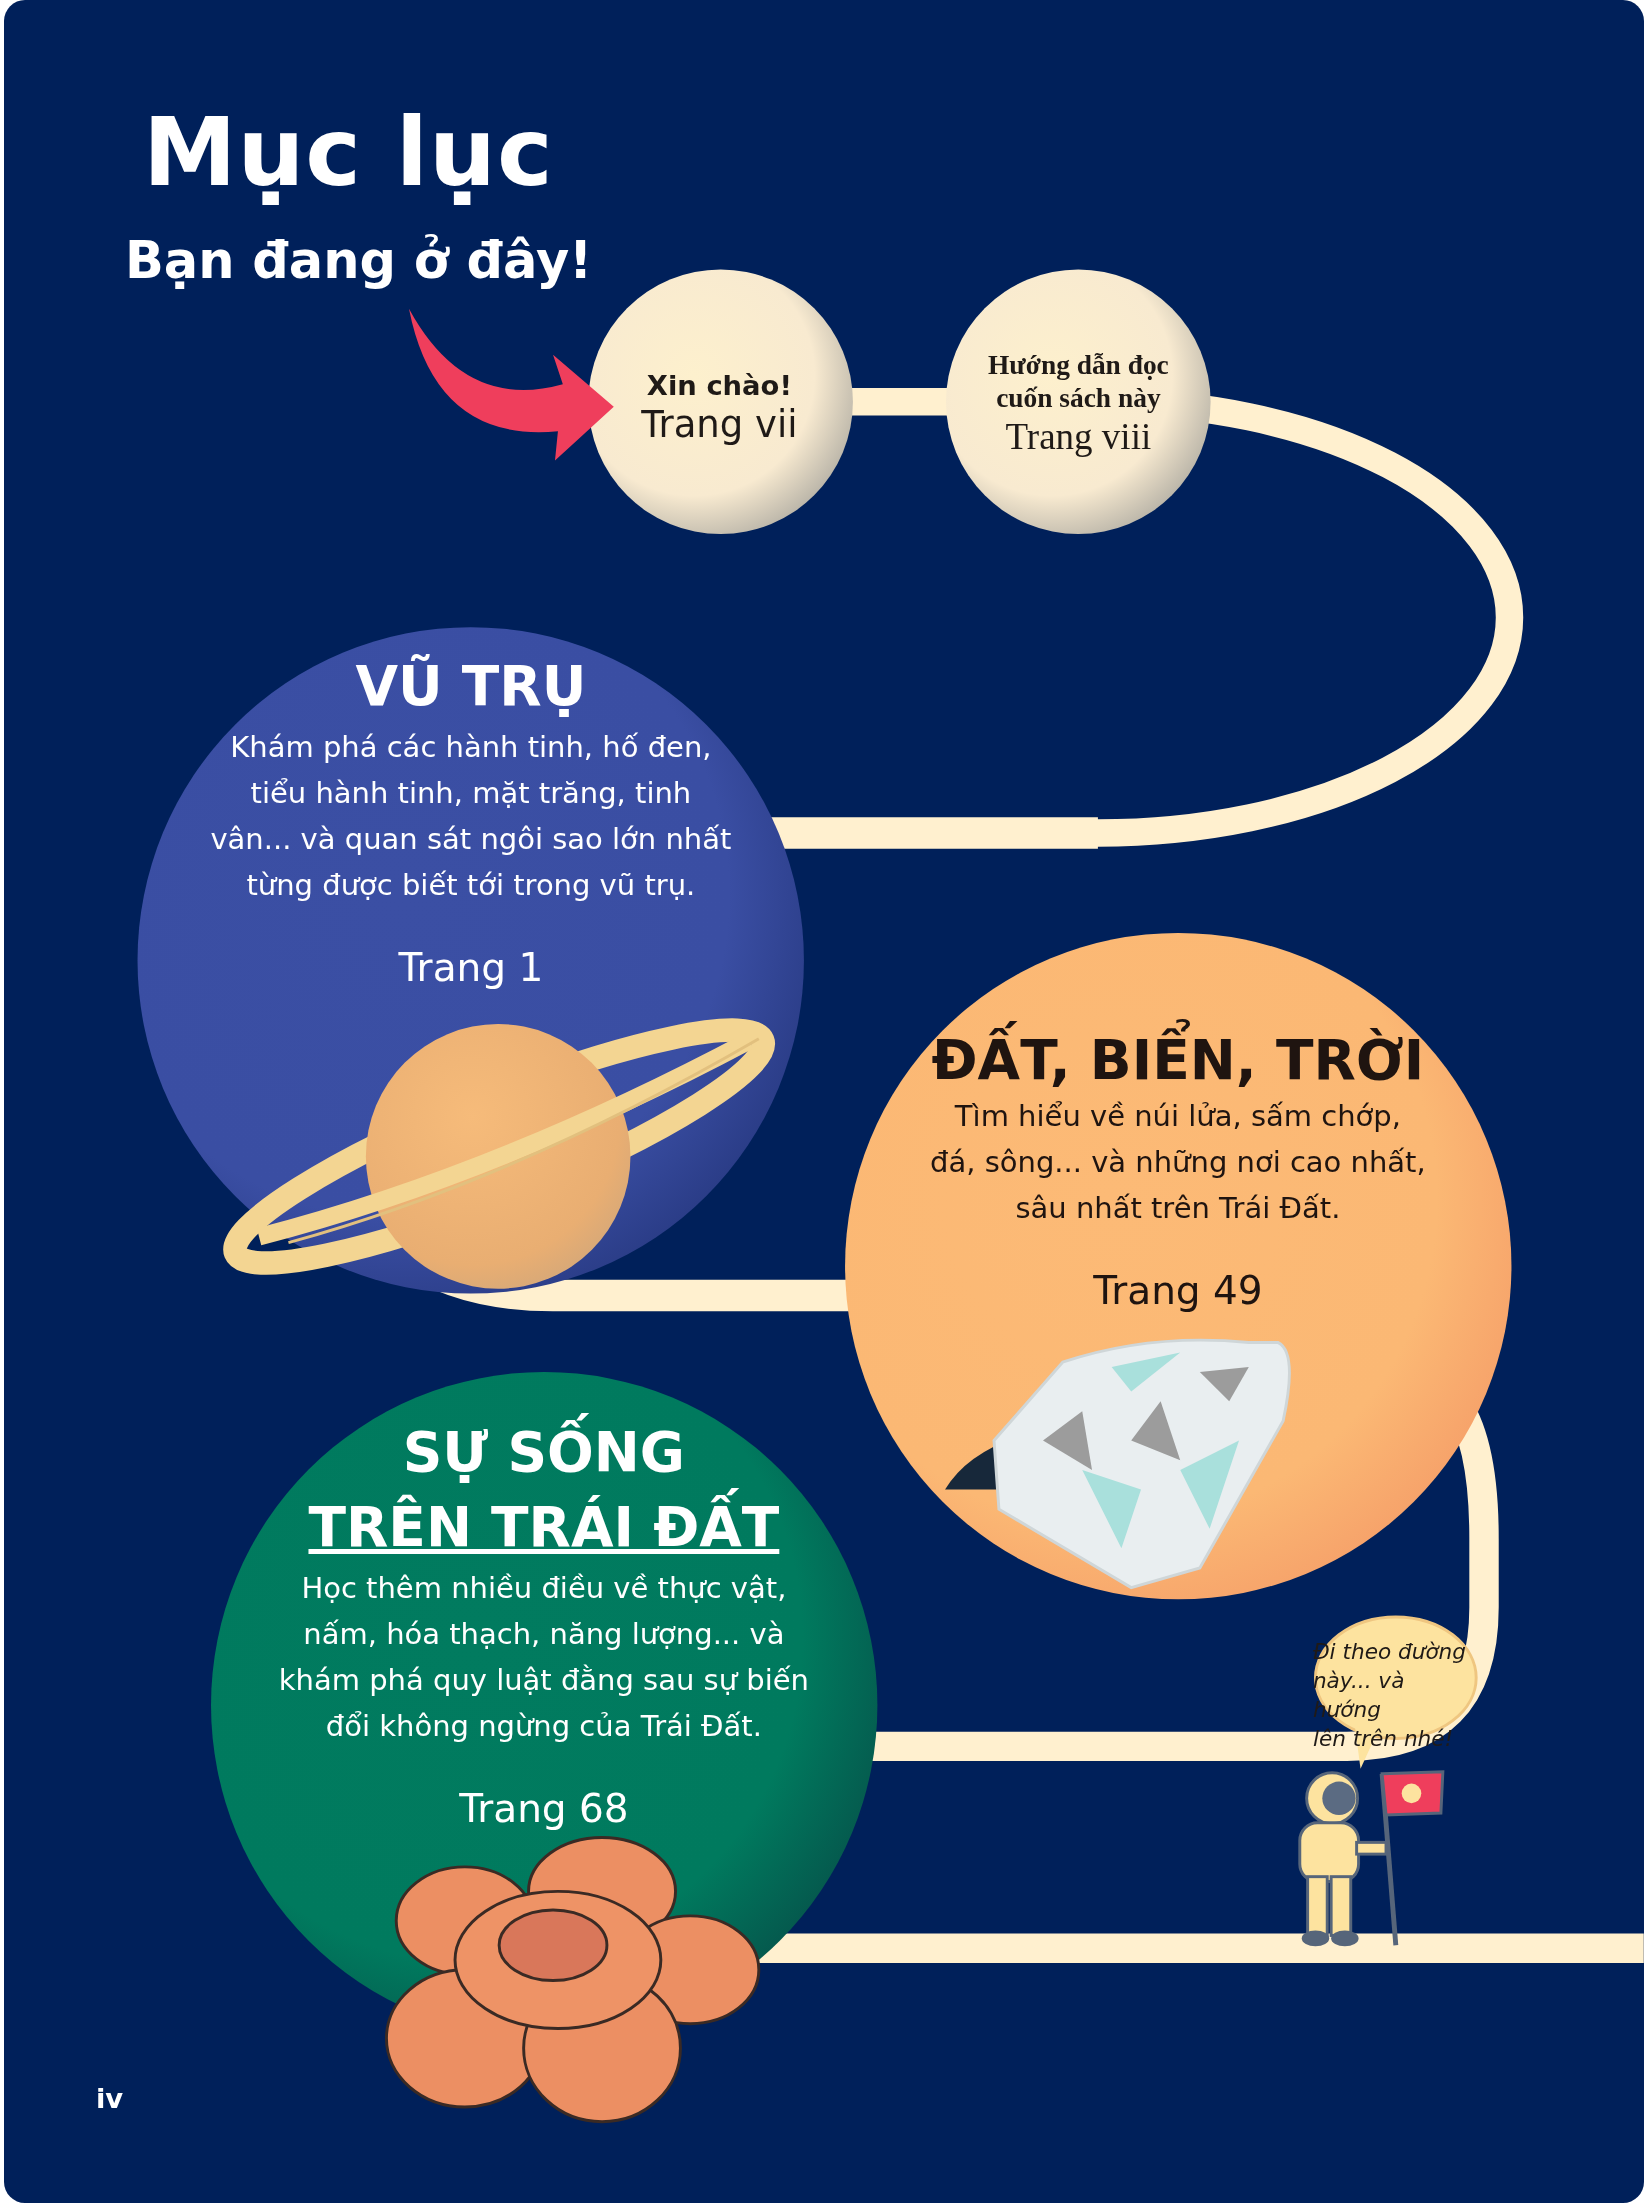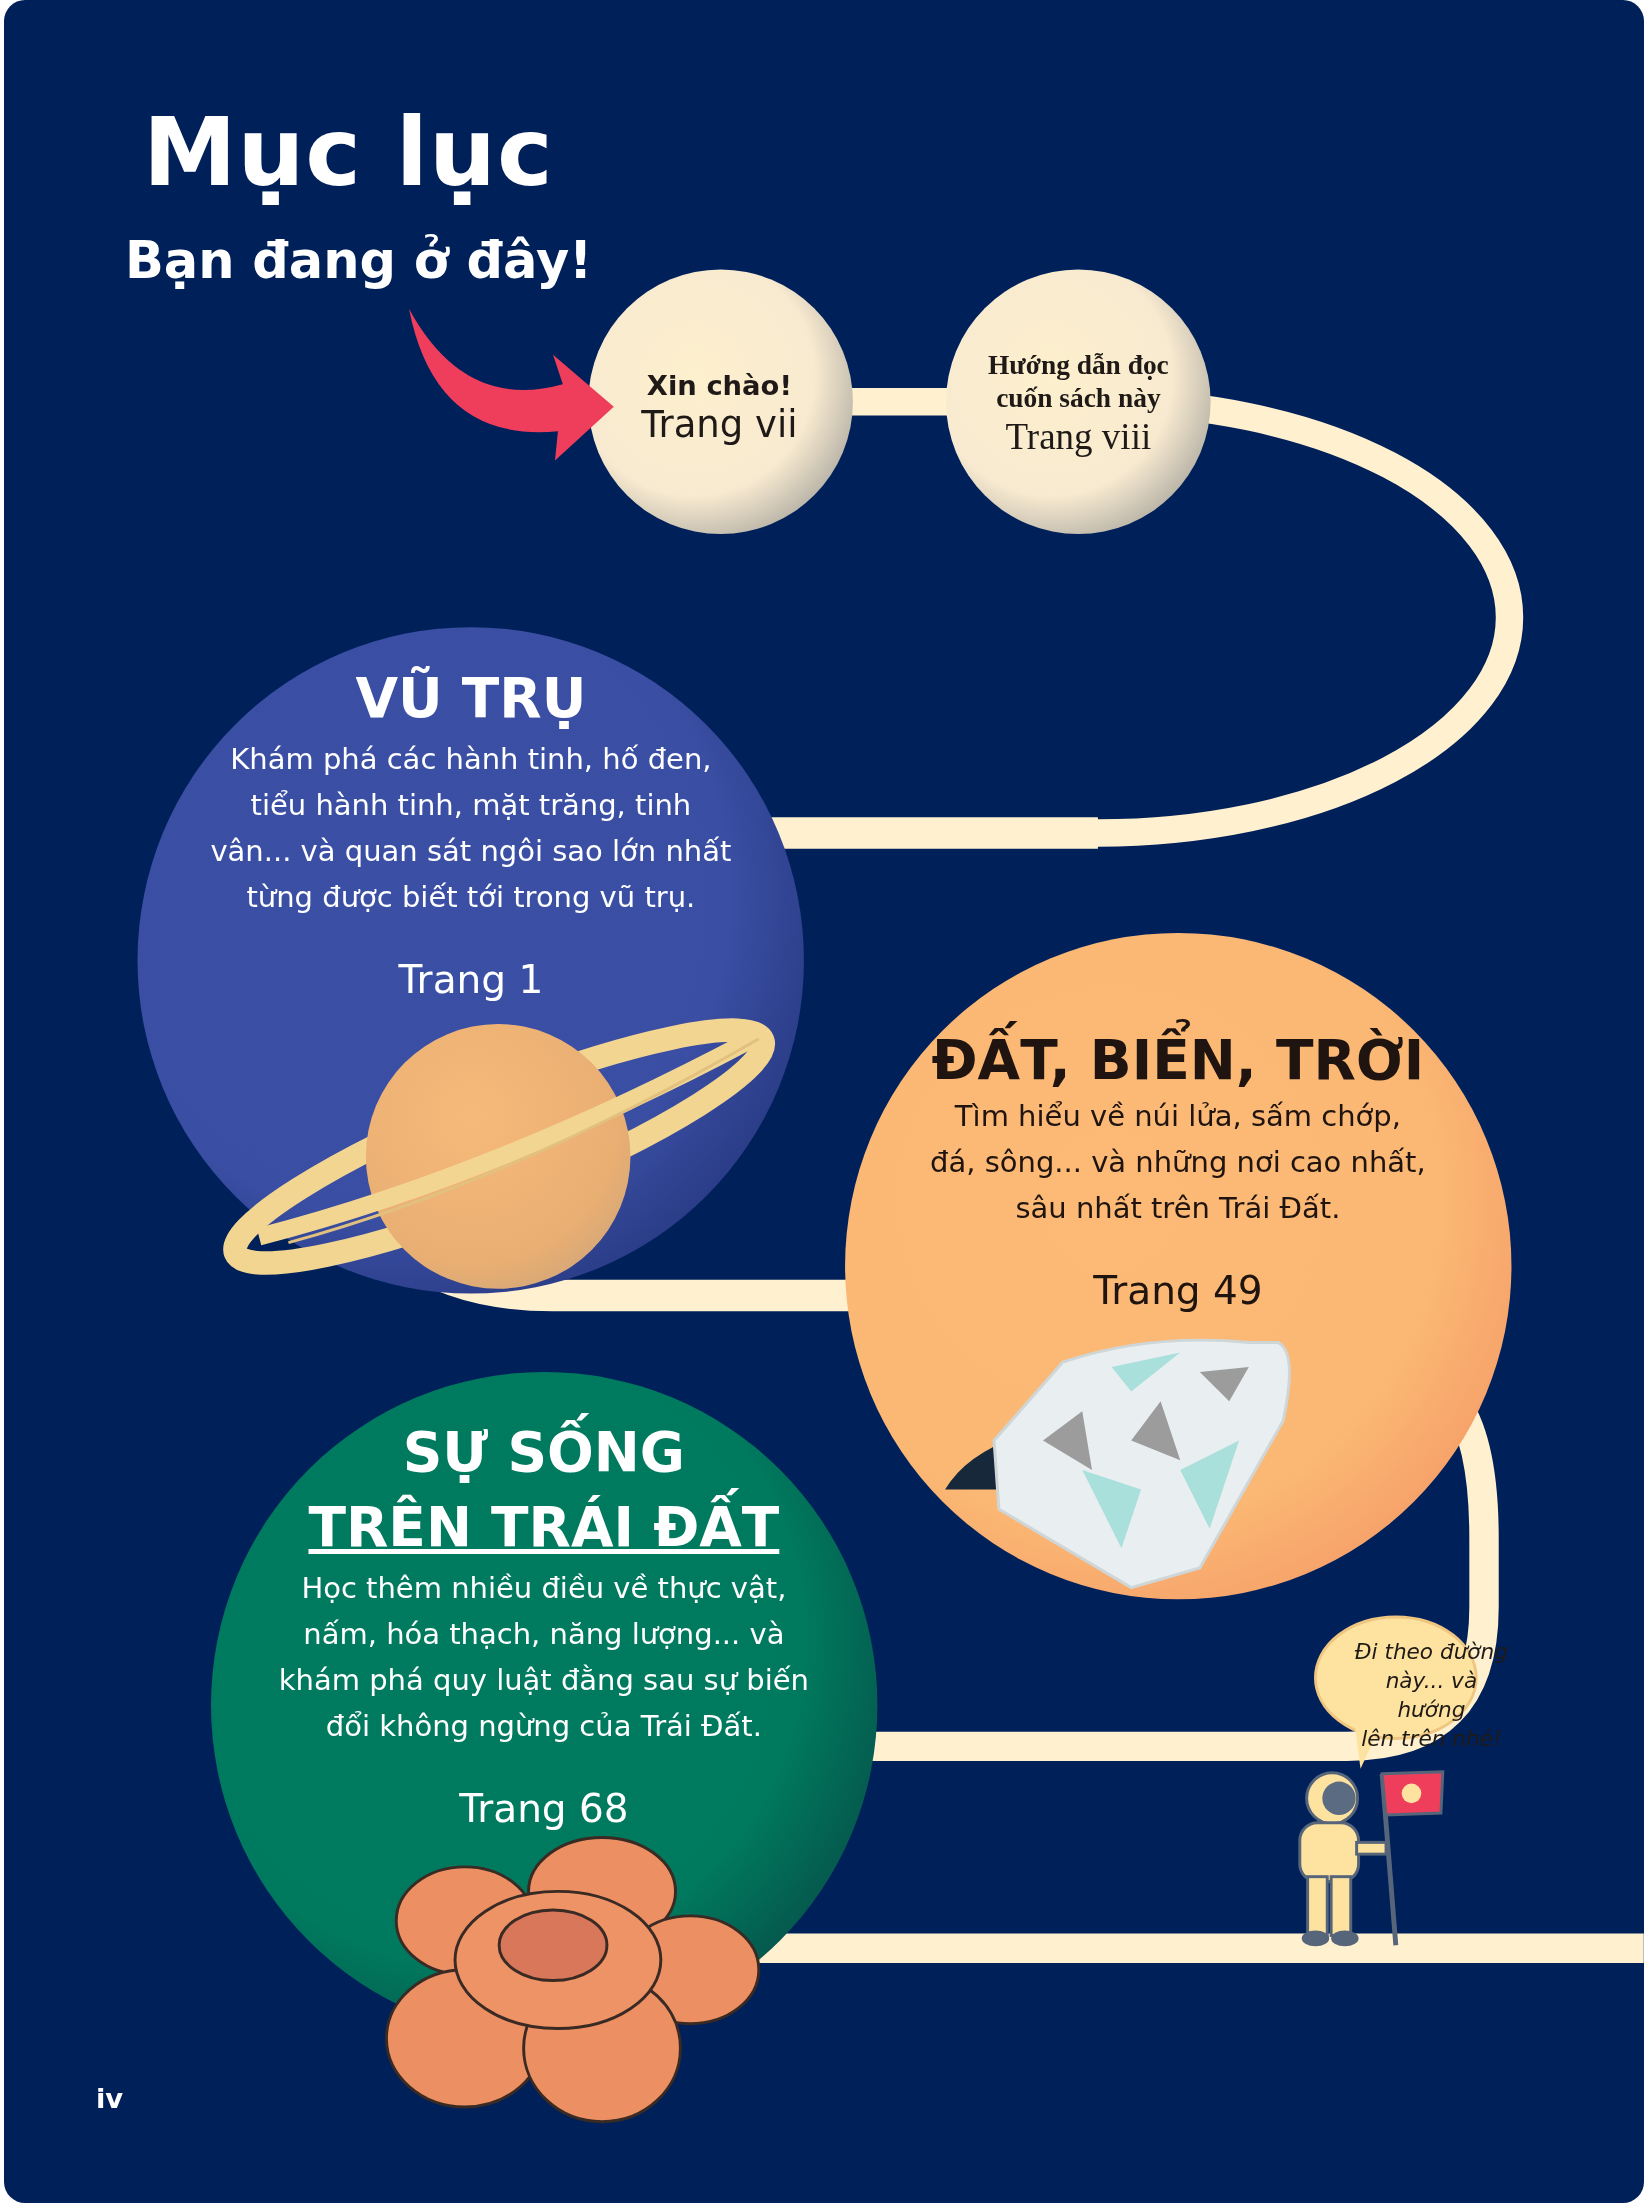--- a/index.html
+++ b/index.html
@@ -10,21 +10,21 @@
   .subtitle { position: absolute; left: 121px; top: 235px; color: #ffffff; font-weight: bold; font-size: 51px; line-height: 1; }
   .circle-text { position: absolute; text-align: center; line-height: 1.2; }
   .small-circle-text { color: #1f1a17; }
   .small-circle-text .h { font-weight: bold; font-size: 27.4px; }
   .small-circle-text .p { font-size: 37px; }
   .sec-title { font-weight: bold; font-size: 55px; line-height: 1.15; }
   .sec-desc { font-size: 29px; line-height: 46px; margin-top: 5.9px; }
   .sec-page { font-size: 39px; margin-top: 37px; }
   .white { color: #ffffff; }
   .dark { color: #1f1410; }
-  .bubble-text { position: absolute; font-style: italic; font-size: 21.6px; line-height: 29px; color: #1f1a17; text-align: center; margin-left: 36px; }
+  .bubble-text { position: absolute; font-style: italic; font-size: 21.6px; line-height: 29px; color: #1f1a17; text-align: left; }
   .pagenum { position: absolute; left: 92px; top: 2083px; color: #ffffff; font-weight: bold; font-size: 27.4px; }
 </style>
 </head>
 <body>
 
 <div class="page">
 
   <svg class="layer" width="1640" height="2203" viewBox="0 0 1673 2248">
     <defs>
       <radialGradient id="speckle" cx="40%" cy="40%" r="65%">
@@ -130,21 +130,21 @@
     <div class="h">Xin chào!</div>
     <div class="p">Trang vii</div>
   </div>
 
   <div class="circle-text small-circle-text" style="left:947px; top:349px; width:255px;font-family:Liberation Serif, serif;">
     <div class="h">Hướng dẫn đọc</div>
     <div class="h">cuốn sách này</div>
     <div class="p">Trang viii</div>
   </div>
 
-  <div class="circle-text white" style="left:173px; top:655px; width:588px;margin-top:12px;">
+  <div class="circle-text white" style="left:173px; top:655px; width:588px;">
     <div class="sec-title">VŨ TRỤ</div>
     <div class="sec-desc">
       <div>Khám phá các hành tinh, hố đen,</div>
       <div>tiểu hành tinh, mặt trăng, tinh</div>
       <div>vân... và quan sát ngôi sao lớn nhất</div>
       <div>từng được biết tới trong vũ trụ.</div>
     </div>
     <div class="sec-page">Trang 1</div>
   </div>
 

